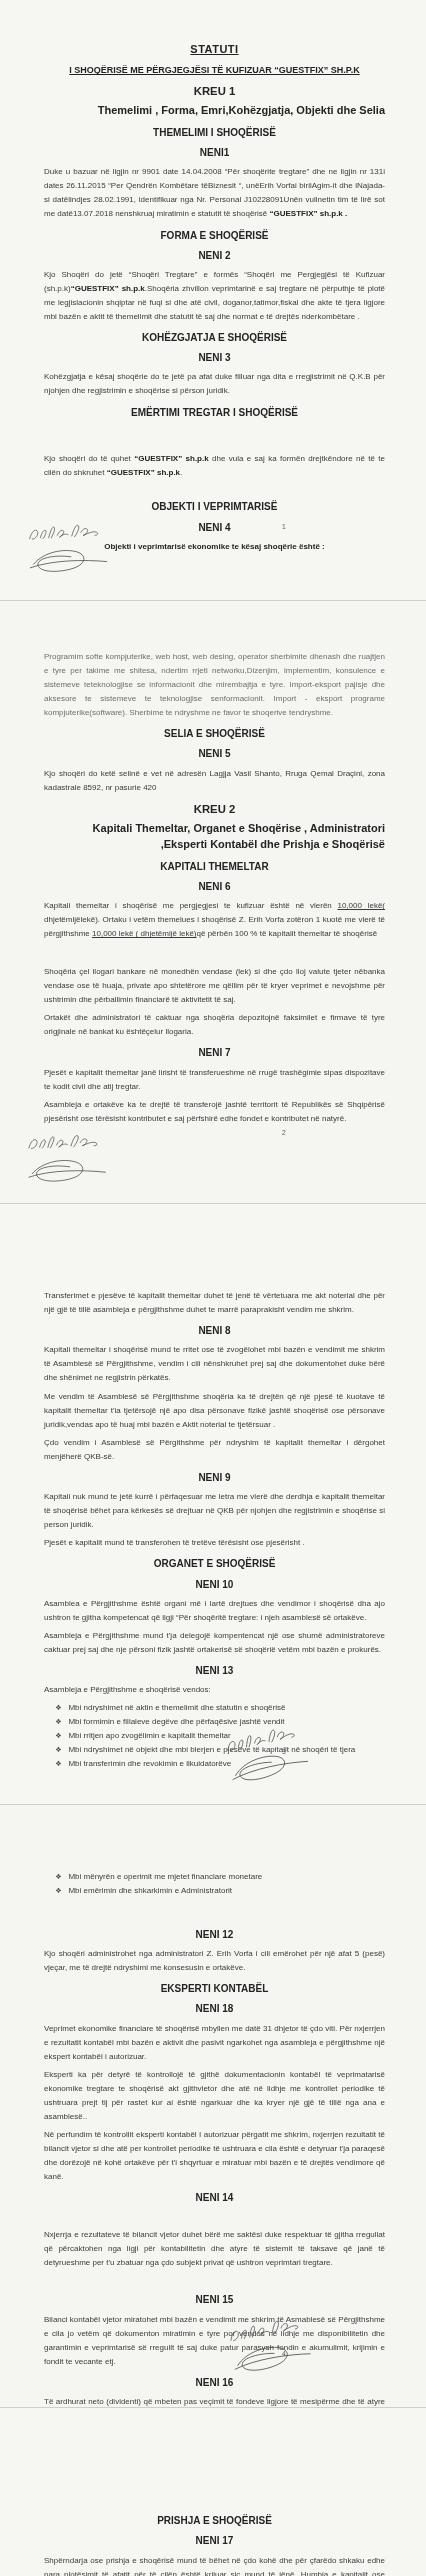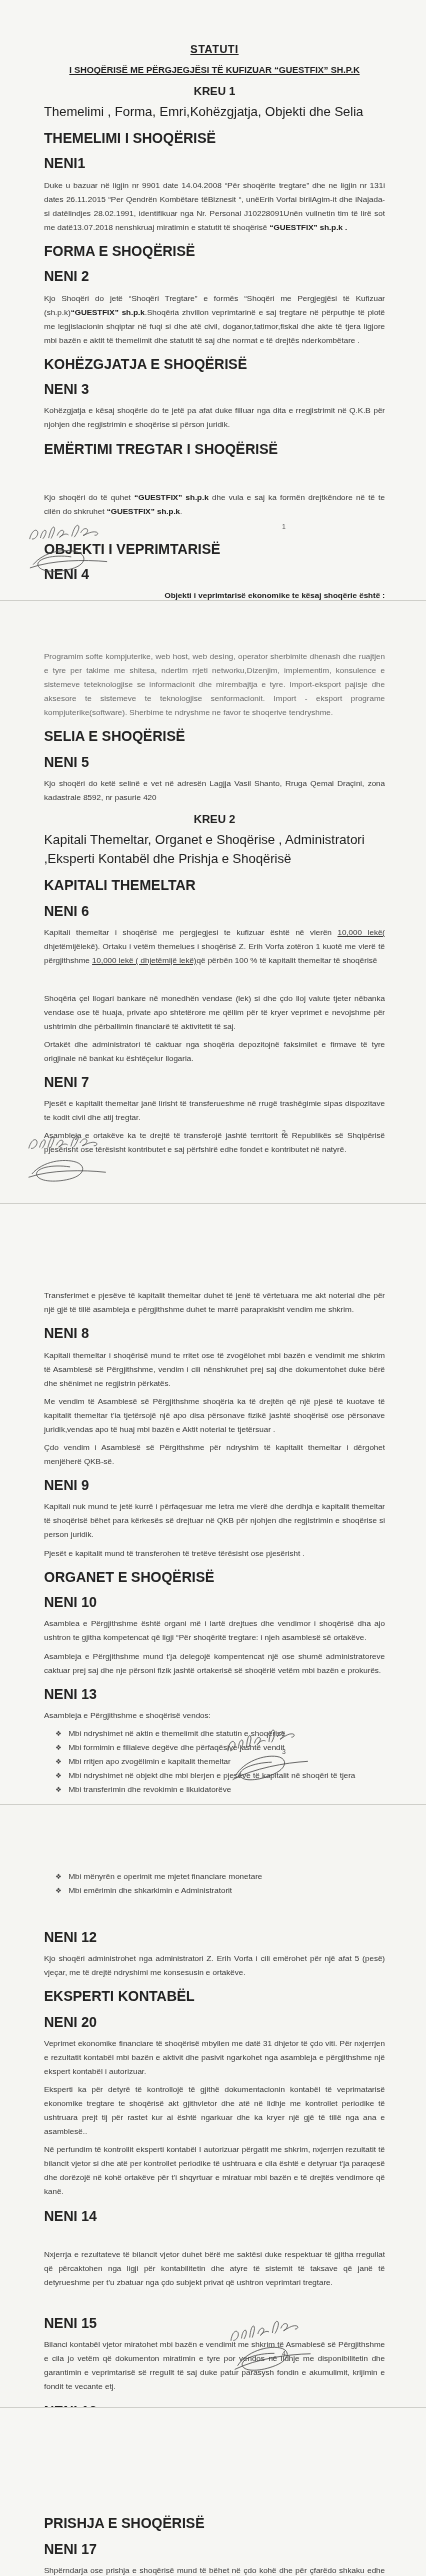--- a/index.html
+++ b/index.html
@@ -28,33 +28,33 @@
   }
   .h-subtitle{
     font-size:9px;font-weight:bold;text-align:center;color:var(--ink-dark);
     margin:4.1px 0 6.2px 0;line-height:1.35;text-decoration:underline;
   }
   .h-chapter{
     font-size:11.3px;font-weight:bold;text-align:center;color:var(--ink-dark);
     margin:8.2px 0 6.2px 0;
   }
   .h-chsub{
-    font-size:13px;font-weight:normal;text-align:left;color:var(--ink-dark);
+    font-size:11px;font-weight:bold;text-align:right;color:var(--ink-dark);
     margin:4.1px 0 5.2px 0;line-height:1.45;
   }
   .h-sec{
-    font-size:14px;font-weight:bold;text-align:left;color:var(--ink-dark);
+    font-size:10px;font-weight:bold;text-align:center;color:var(--ink-dark);
     margin:7.2px 0 6.2px 0;line-height:1.3;
   }
   .para{
     font-size:8px;line-height:14px;text-align:justify;
     margin:4.1px 0;color:var(--ink);
   }
   .para.faded{color:var(--ink-faded);}
-  .para.bold{font-weight:bold;text-align:right;color:var(--ink-dark);}
+  .para.bold{font-weight:bold;text-align:center;color:var(--ink-dark);}
   .para b{color:var(--ink-dark);}
   .bullets{list-style:none;margin:4.1px 0;padding:0 0 0 11.3px;}
   .bullets li{
     font-size:8px;line-height:14px;color:var(--ink);
     display:flex;gap:6.7px;align-items:baseline;
   }
   .bullet-glyph{font-size:7.2px;color:#4a4a4a;flex:0 0 auto;}
   .gap{width:100%;}
   .pagenum{
     position:absolute;left:282px;font-size:6.7px;color:#5a5a5a;
@@ -188,21 +188,21 @@
         </li>
         <li>
           <span class="bullet-glyph">❖</span>
           <span>Mbi emërimin dhe shkarkimin e Administratorit</span>
         </li>
       </ul>
       <div class="gap" style="height: 18.5px;"></div>
       <div class="h-sec">NENI 12</div>
       <p class="para">Kjo shoqëri administrohet nga administratori  Z. Erih Vorfa i cili emërohet për një afat 5 (pesë) vjeçar, me të drejtë ndryshimi me konsesusin e ortakëve.</p>
       <div class="h-sec">EKSPERTI KONTABËL</div>
-      <div class="h-sec">NENI 20</div>
+      <div class="h-sec">NENI 18</div>
       <p class="para">Veprimet ekonomike financiare të shoqërisë mbyllen me datë 31 dhjetor të çdo viti. Për nxjerrjen e rezultatit kontabël mbi bazën e aktivit dhe pasivit ngarkohet nga asambleja e përgjithshme një ekspert kontabël i autorizuar.</p>
       <p class="para">Eksperti ka për detyrë të kontrollojë të gjithë dokumentacionin kontabël të veprimatarisë ekonomike tregtare te shoqërisë akt gjithvletor dhe atë në lidhje me kontrollet periodike të ushtruara prejt tij për rastet kur ai është ngarkuar dhe ka kryer një gjë të tillë nga ana e asamblesë..</p>
       <p class="para">Në perfundim të kontrollit eksperti kontabël I autorizuar përgatit me shkrim, nxjerrjen rezultatit të bilancit vjetor si dhe atë per kontrollet periodike të ushtruara e cila është e detyruar t'ja paraqesë dhe dorëzojë në kohë ortakëve për t'i shqyrtuar e miratuar mbi bazën e të drejtës vendimore që kanë.</p>
       <div class="h-sec">NENI 14</div>
       <div class="gap" style="height: 13.4px;"></div>
       <p class="para">Nxjerrja e rezultateve të bilancit vjetor duhet bërë me saktësi duke respektuar të gjitha rregullat që përcaktohen nga ligji për kontabilitetin dhe atyre të sistemit të taksave që janë të detyrueshme per t'u zbatuar nga çdo subjekt privat që ushtron veprimtari tregtare.</p>
       <div class="gap" style="height: 12.4px;"></div>
       <div class="h-sec">NENI 15</div>
       <p class="para">Bilanci kontabël vjetor miratohet mbi bazën e vendimit me shkrim të Asmablesë së Përgjithshme e cila jo vetëm që dokumenton miratimin e tyre por vendos në lidhje me disponibilitetin dhe garantimin e veprimtarisë së rregullt të saj duke patur parasysh fondin e akumulimit, krijimin e fondit te vecante etj.</p>
       <div class="h-sec">NENI 16</div>

